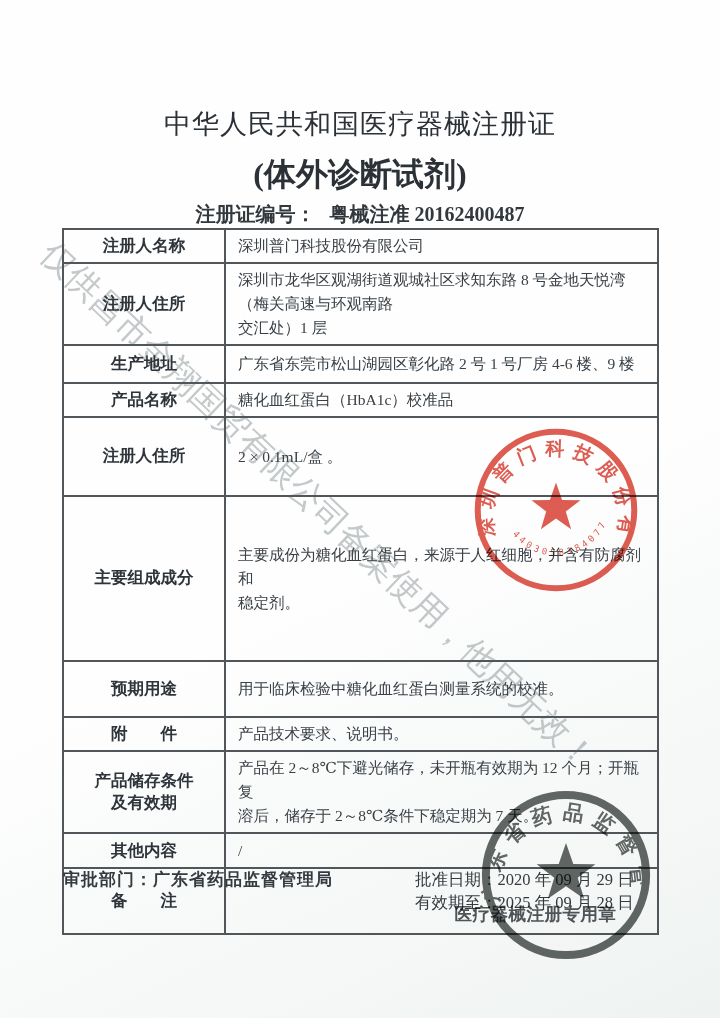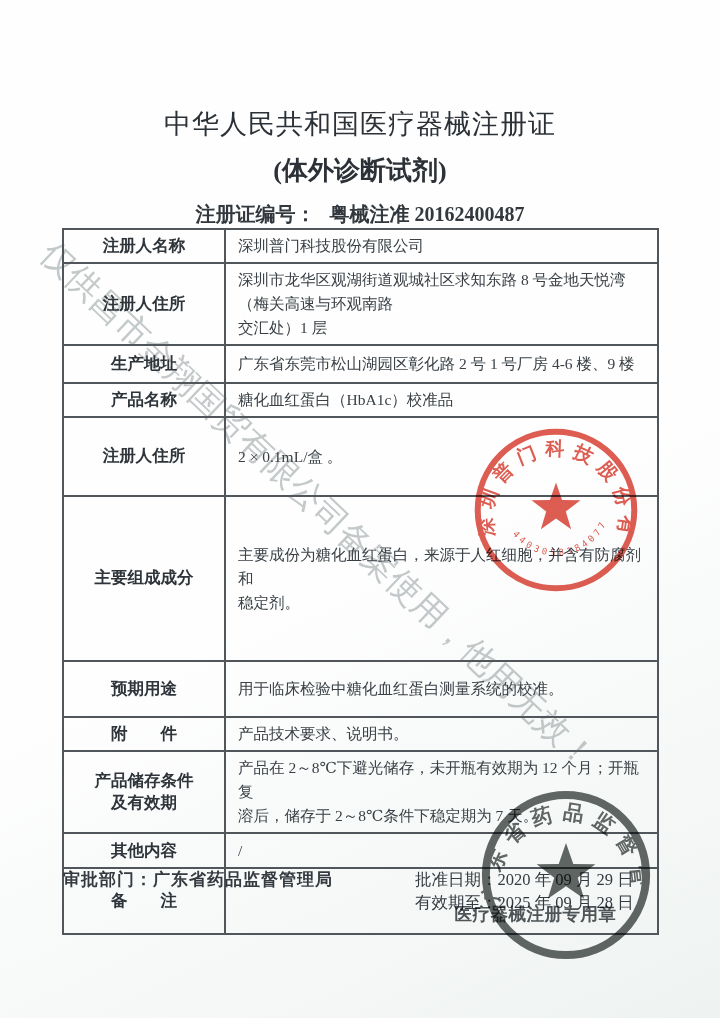--- a/index.html
+++ b/index.html
@@ -10,21 +10,21 @@
     overflow:hidden;
   }
   
   .title {
     position:absolute; top:106px; left:0; width:100%;
     text-align:center; font-size:27px; font-weight:normal; color:#2c3137;
     letter-spacing:1px;
   }
   .subtitle {
     position:absolute; top:153px; left:0; width:100%;
-    text-align:center; font-size:26px; font-weight:bold; color:#2c3137;
+    text-align:center; font-size:32px; font-weight:bold; color:#2c3137;
   }
   .regno {
     position:absolute; top:201px; left:0; width:100%;
     text-align:center; font-size:20px; font-weight:bold; color:#32383d;
   }
   .regno .num { margin-left:14px; }
   
   table.cert {
     position:absolute; left:62px; top:228px; width:597px;
     border-collapse:collapse; table-layout:fixed; z-index:2;

